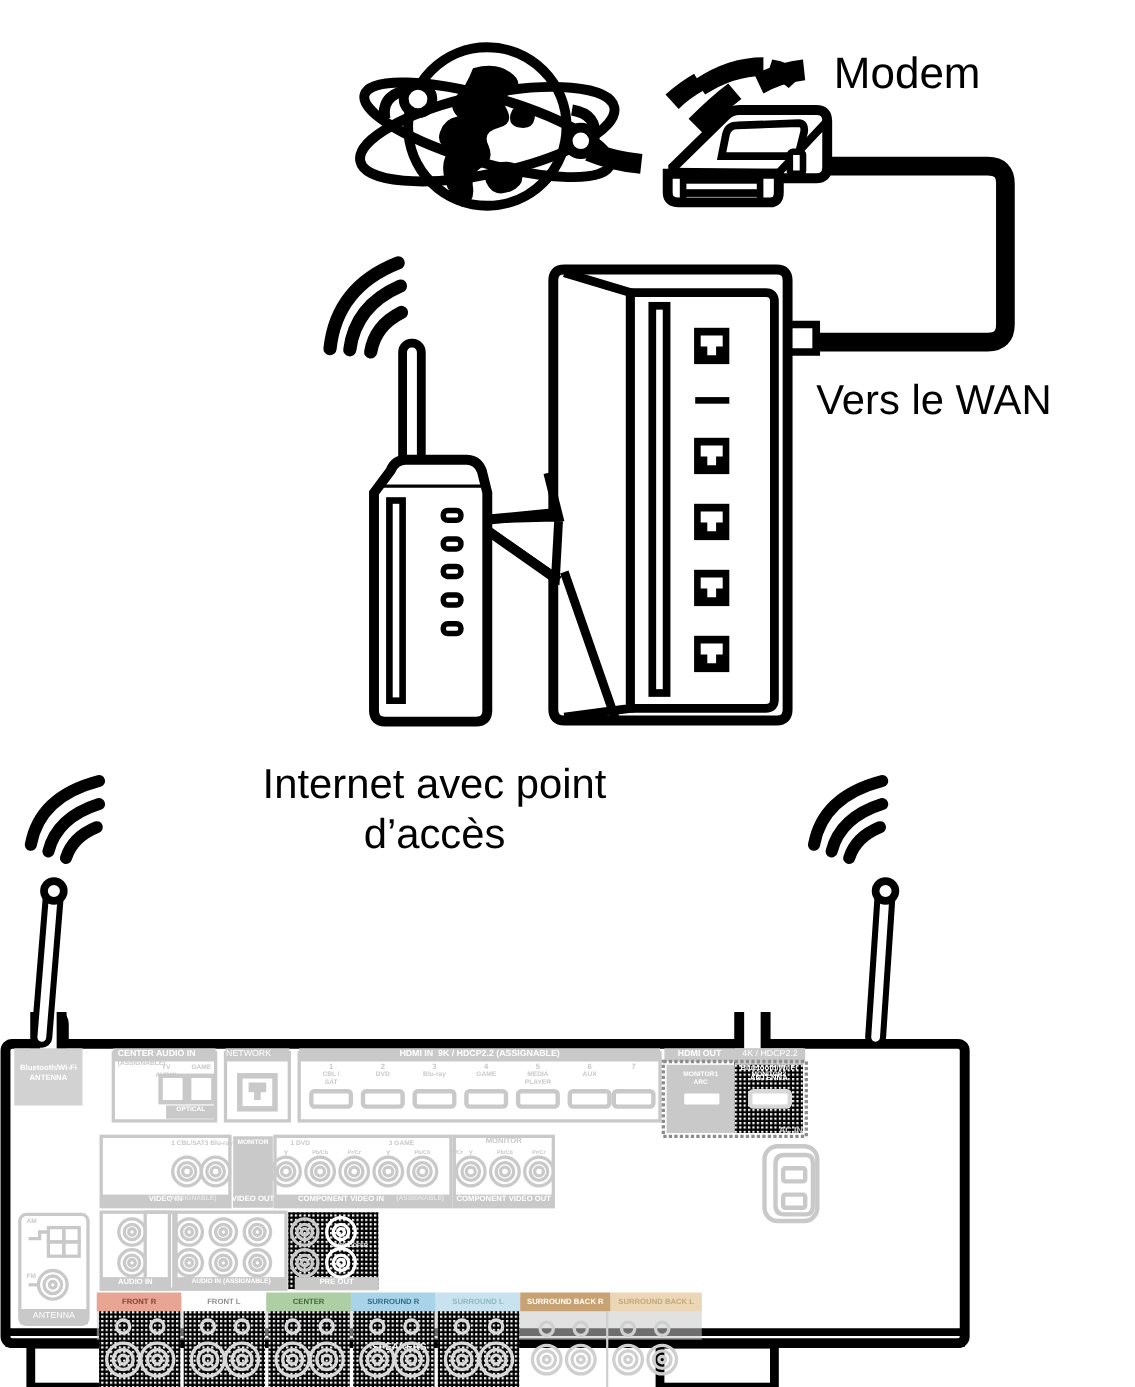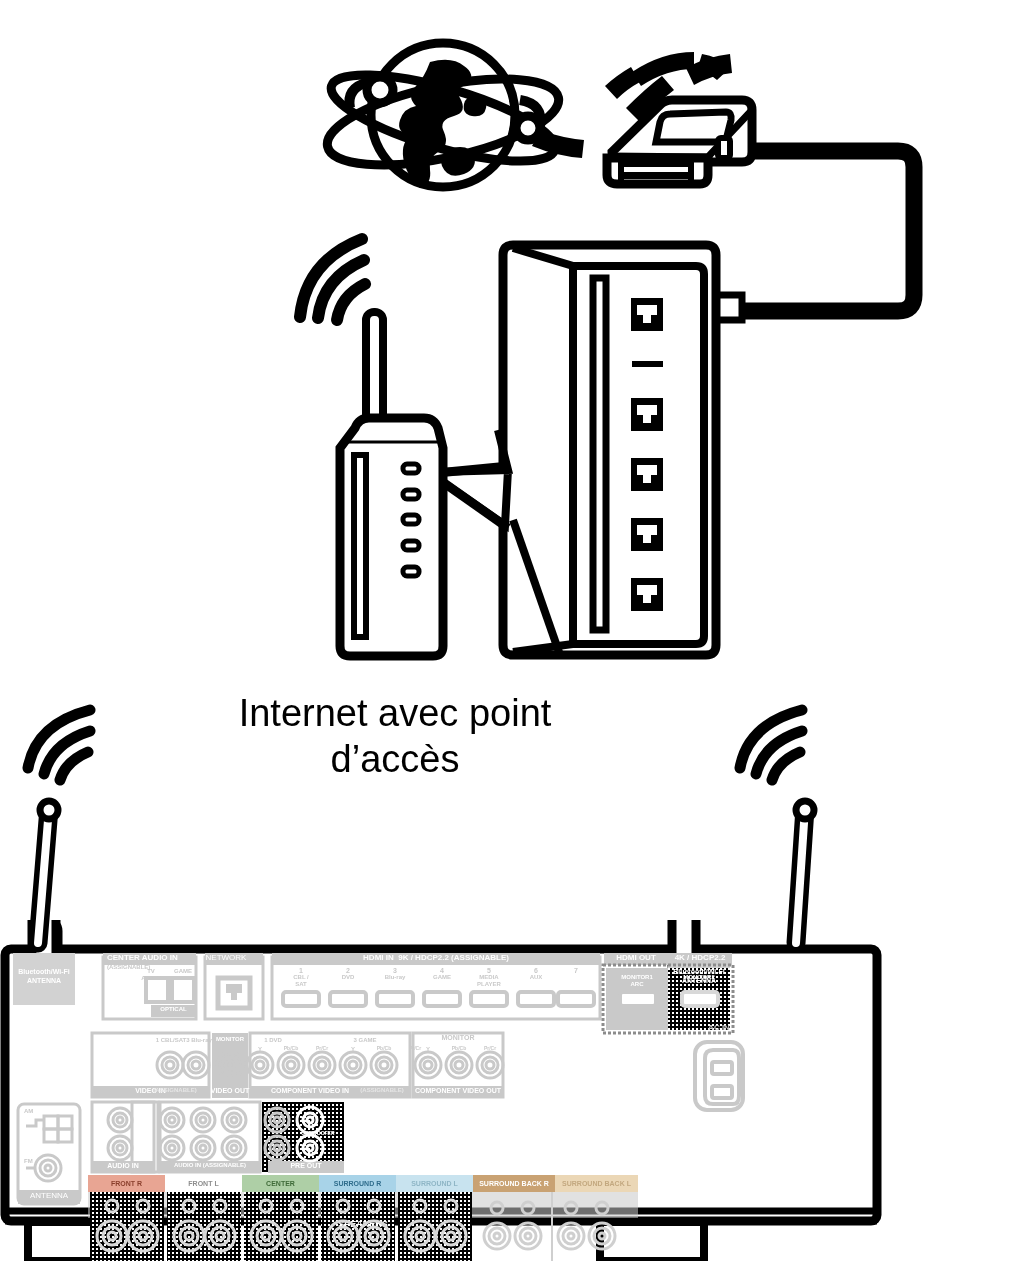--- a/index.html
+++ b/index.html
@@ -138,21 +138,23 @@
         <rect x="403" y="464" width="16" height="9" rx="4" fill="#fff" stroke="#000" stroke-width="5"></rect>
         <rect x="403" y="490" width="16" height="9" rx="4" fill="#fff" stroke="#000" stroke-width="5"></rect>
         <rect x="403" y="515" width="16" height="9" rx="4" fill="#fff" stroke="#000" stroke-width="5"></rect>
         <rect x="403" y="541" width="16" height="9" rx="4" fill="#fff" stroke="#000" stroke-width="5"></rect>
         <rect x="403" y="567" width="16" height="9" rx="4" fill="#fff" stroke="#000" stroke-width="5"></rect>
       </g>
     </g>
   </svg>
 
 
-
+  <div class="lbl" style="left:758px;top:46px;font-size:40px;">Modem</div>
+
+  <div class="lbl" style="left:742px;top:344px;font-size:38px;">Vers le WAN</div>
 
   <div class="lbl ctr" style="left:180px;top:690px;width:430px;font-size:38px;line-height:1.22;">Internet avec point
 d’accès</div>
 
   <svg width="1032" height="341" viewBox="0 0 1032 341" style="top:920px;">
 
     <g>
       <rect x="36" y="808" width="22" height="160" rx="11" fill="#fff" stroke="#000" stroke-width="9" transform="translate(0,-808) translate(0,0)"></rect>
     </g>
 
@@ -444,21 +446,21 @@
 
     <div class="lbl ctr" style="left:282px;top:47px;width:38px;font-size:7px;color:#c9c9c9;font-weight:bold;">1</div>
     <div class="lbl ctr" style="left:329px;top:47px;width:38px;font-size:7px;color:#c9c9c9;font-weight:bold;">2</div>
     <div class="lbl ctr" style="left:376px;top:47px;width:38px;font-size:7px;color:#c9c9c9;font-weight:bold;">3</div>
     <div class="lbl ctr" style="left:423px;top:47px;width:38px;font-size:7px;color:#c9c9c9;font-weight:bold;">4</div>
     <div class="lbl ctr" style="left:470px;top:47px;width:38px;font-size:7px;color:#c9c9c9;font-weight:bold;">5</div>
     <div class="lbl ctr" style="left:517px;top:47px;width:38px;font-size:7px;color:#c9c9c9;font-weight:bold;">6</div>
     <div class="lbl ctr" style="left:557px;top:47px;width:38px;font-size:7px;color:#c9c9c9;font-weight:bold;">7</div>
 
     <div class="lbl ctr" style="left:604px;top:34px;width:64px;font-size:8px;color:#fff;font-weight:bold;">HDMI OUT</div>
-    <div class="lbl ctr" style="left:668px;top:34px;width:64px;font-size:8px;color:#fff;font-weight:bold;">4K / HDCP2.2</div>
+    <div class="lbl ctr" style="left:668px;top:34px;width:64px;font-size:8px;color:#fff;font-weight:normal;">4K / HDCP2.2</div>
     <div class="lbl ctr" style="left:608px;top:54px;width:58px;font-size:6px;color:#fff;font-weight:bold;line-height:1.2;">MONITOR1
 ARC</div>
     <div class="lbl ctr" style="left:672px;top:54px;width:54px;font-size:6px;color:#fff;font-weight:bold;">MONITOR2</div>
 
     <div class="lbl ctr" style="left:92px;top:167px;width:117px;font-size:7px;color:#fff;font-weight:bold;">VIDEO IN</div>
     <div class="lbl ctr" style="left:140px;top:167px;width:70px;font-size:6px;color:#e6e6e6;font-weight:bold;">(ASSIGNABLE)</div>
     <div class="lbl ctr" style="left:150px;top:117px;width:42px;font-size:6px;color:#c9c9c9;font-weight:bold;">1 CBL/SAT</div>
     <div class="lbl ctr" style="left:178px;top:117px;width:42px;font-size:6px;color:#c9c9c9;font-weight:bold;">3 Blu-ray</div>
 
     <div class="lbl ctr" style="left:209px;top:167px;width:42px;font-size:7px;color:#fff;font-weight:bold;">VIDEO OUT</div>

